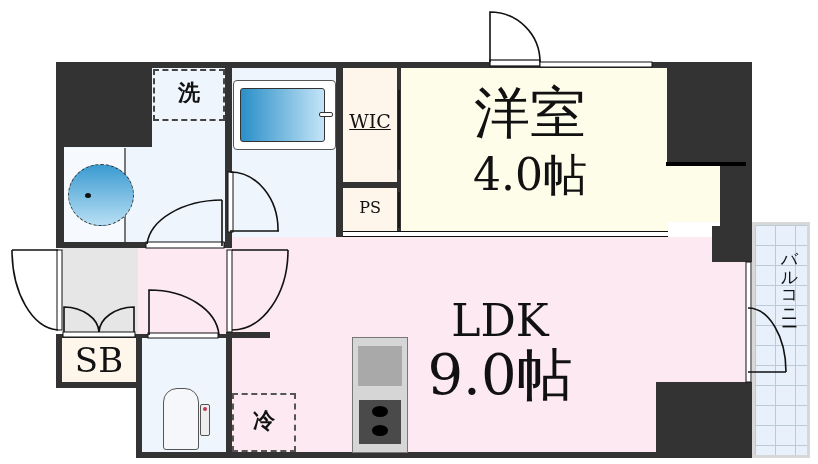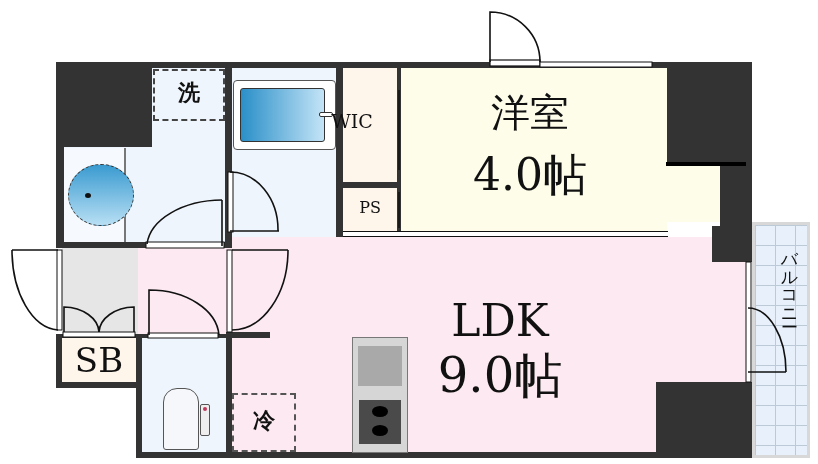--- a/index.html
+++ b/index.html
@@ -34,45 +34,45 @@
 
 <div class="abs wall" style="left:225px;top:62px;width:7px;height:186px;"></div>
 
 <div class="abs" style="left:232px;top:68px;width:104px;height:176px;background:#eff5fc;"></div>
 <div class="abs" style="left:233px;top:80px;width:103px;height:70px;background:#fff;border:1.5px solid #555;border-radius:4px;"></div>
 <div class="abs" style="left:240px;top:88px;width:85px;height:54px;background:linear-gradient(90deg,#2a8fc8,#c4e4f7);border:1.5px solid #333;border-radius:3px;"></div>
 <div class="abs" style="left:319px;top:112px;width:14px;height:5px;border:1px solid #333;background:#fff;border-radius:2px;"></div>
 <div class="abs wall" style="left:336px;top:62px;width:7px;height:186px;"></div>
 
 <div class="abs" style="left:343px;top:68px;width:54px;height:114px;background:#fef5eb;"></div>
-<div class="label" style="left:324px;top:110px;width:56px;font-size:19px;">WIC</div>
+<div class="label" style="left:342px;top:110px;width:56px;font-size:19px;text-decoration:underline;">WIC</div>
 <div class="abs wall" style="left:343px;top:182px;width:56px;height:6px;"></div>
 <div class="abs" style="left:343px;top:188px;width:54px;height:44px;background:#fef5eb;"></div>
 <div class="label" style="left:342px;top:198px;width:56px;font-size:16px;">PS</div>
 <div class="abs wall" style="left:397px;top:62px;width:4px;height:172px;"></div>
 
 <div class="abs" style="left:401px;top:68px;width:266px;height:164px;background:#fefdea;"></div>
 <div class="abs" style="left:666px;top:166px;width:54px;height:56px;background:#fefdea;"></div>
 <div class="abs" style="left:666px;top:162px;width:80px;height:4px;background:#000;"></div>
-<div class="label" style="left:430px;top:88px;width:200px;font-size:39px;line-height:50px;">洋室</div>
+<div class="label" style="left:430px;top:88px;width:200px;font-size:56px;line-height:50px;">洋室</div>
 <div class="label" style="left:430px;top:150px;width:200px;font-size:44px;line-height:50px;">4.0帖</div>
 
 <div class="abs" style="left:343px;top:231px;width:325px;height:6px;background:#fff;border-top:1.5px solid #111;border-bottom:1.5px solid #111;"></div>
 <div class="abs wall" style="left:226px;top:240px;width:118px;height:7px;"></div>
 <div class="abs wall" style="left:56px;top:242px;width:176px;height:6px;"></div>
 
 <div class="abs" style="left:62px;top:248px;width:76px;height:86px;background:#e6e6e6;"></div>
 
 <div class="abs" style="left:138px;top:248px;width:94px;height:86px;background:#fce9f1;"></div>
 
 <div class="abs" style="left:232px;top:237px;width:480px;height:215px;background:#fce9f1;"></div>
 <div class="abs" style="left:700px;top:262px;width:46px;height:120px;background:#fce9f1;"></div>
 <div class="abs wall" style="left:656px;top:382px;width:96px;height:76px;"></div>
 <div class="label" style="left:400px;top:296px;width:200px;font-size:44px;line-height:50px;">LDK</div>
-<div class="label" style="left:400px;top:350px;width:200px;font-size:48px;line-height:50px;">9.0帖</div>
+<div class="label" style="left:400px;top:350px;width:200px;font-size:56px;line-height:50px;">9.0帖</div>
 
 <div class="abs wall" style="left:56px;top:334px;width:82px;height:54px;"></div>
 <div class="abs" style="left:62px;top:338px;width:74px;height:44px;background:#fef5eb;"></div>
 <div class="label" style="left:62px;top:340px;width:74px;font-size:34px;line-height:40px;">SB</div>
 
 <div class="abs wall" style="left:136px;top:334px;width:96px;height:124px;"></div>
 <div class="abs" style="left:142px;top:338px;width:84px;height:114px;background:#eff5fc;"></div>
 <div class="abs" style="left:163px;top:388px;width:36px;height:62px;border:1.5px solid #555;border-radius:14px 14px 3px 3px;background:#f6f7fa;"></div>
 <div class="abs" style="left:200px;top:404px;width:10px;height:32px;border:1px solid #555;background:#eee;border-radius:2px;"></div>
 <div class="abs" style="left:203px;top:407px;width:4px;height:4px;background:#c0385c;border-radius:50%;"></div>

